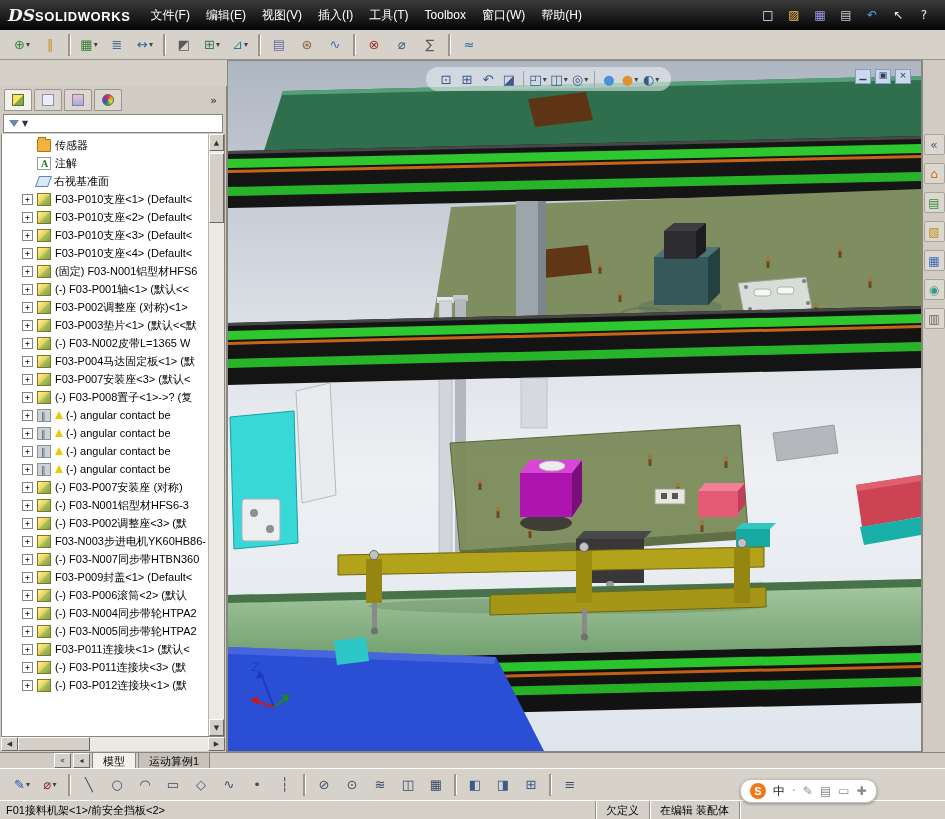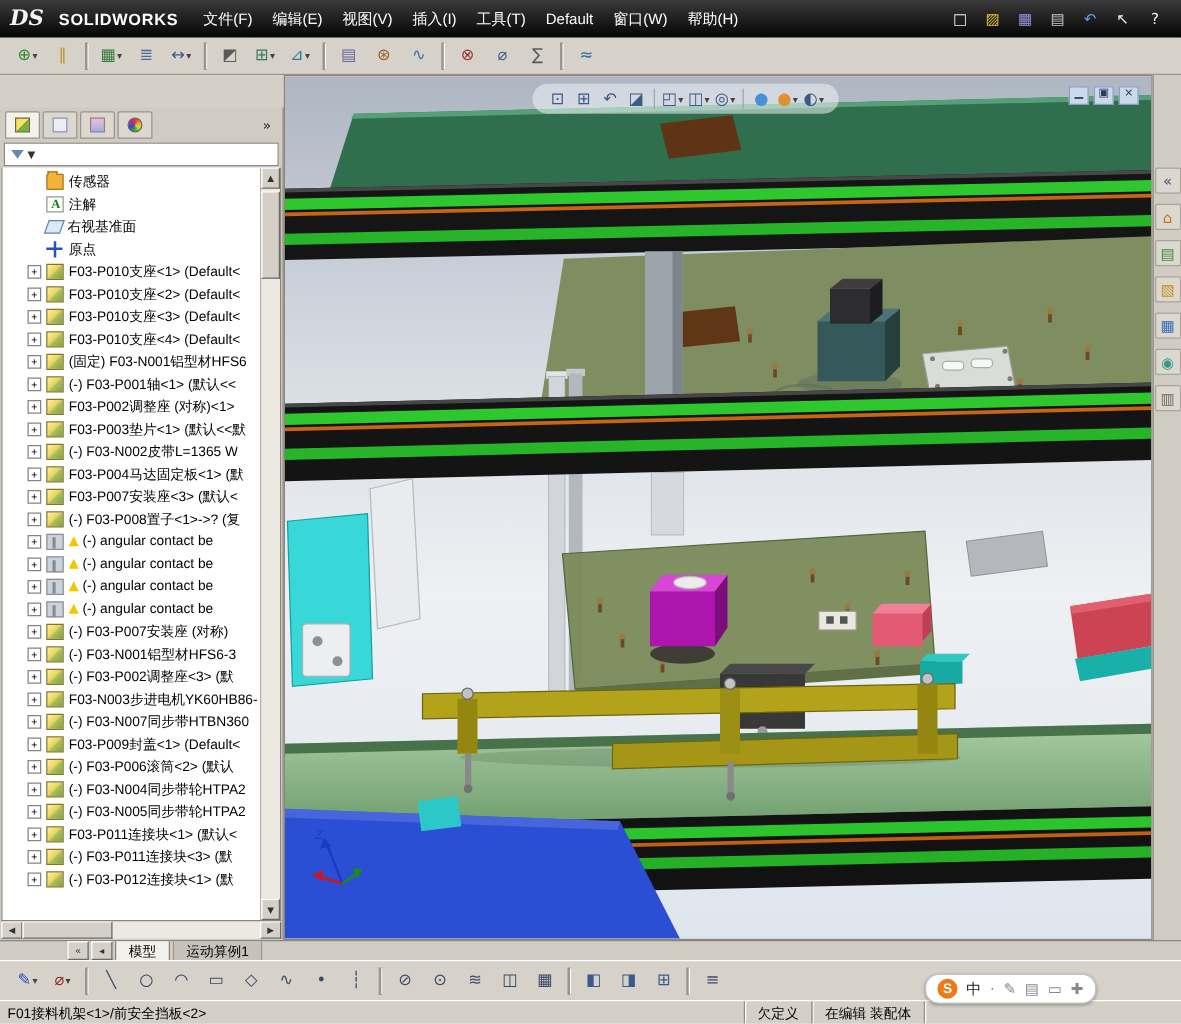--- a/index.html
+++ b/index.html
@@ -2,21 +2,21 @@
 <html><head>
 <meta charset="utf-8">
 <style>
   html,body{margin:0;padding:0;}
   body{width:945px;height:819px;overflow:hidden;font-family:"Liberation Sans","DejaVu Sans",sans-serif;}
   .app{position:relative;width:945px;height:819px;background:#d4d0c8;overflow:hidden;font-size:12px;color:#000;}
   .glyph{font-family:"DejaVu Sans",sans-serif;}
 
   
   .titlebar{position:absolute;left:0;top:0;width:945px;height:30px;background:linear-gradient(#3a3a3a,#050505);display:flex;align-items:center;color:#fff;z-index:10;}
-  .logo{display:flex;align-items:baseline;gap:12px;padding:0 12px 0 8px;}
+  .logo{display:flex;align-items:baseline;gap:0;padding:0 12px 0 8px;}
   .logo .ds{font:italic 800 17px "DejaVu Serif",serif;color:#f4f4f4;}
   .logo .sw{font:700 13px "Liberation Sans",sans-serif;letter-spacing:.6px;}
   .menus{display:flex;height:100%;align-items:center;}
   .menu-item{padding:0 8px;font-size:12px;cursor:default;white-space:nowrap;}
   .tb-btns{margin-left:auto;display:flex;align-items:center;gap:4px;padding-right:10px;}
   .tb-btn{width:20px;height:20px;display:flex;align-items:center;justify-content:center;font-size:12px;border:1px solid transparent;}
 
   
   .toolbar{position:absolute;left:0;top:30px;width:945px;height:30px;background:#d6d2ca;border-bottom:1px solid #9a968e;display:flex;align-items:center;padding-left:8px;box-sizing:border-box;z-index:9;}
   .tool-btn{height:24px;min-width:24px;display:flex;align-items:center;justify-content:center;gap:1px;font-size:13px;border:1px solid transparent;padding:0 1px;}
@@ -119,21 +119,21 @@
         <span class="menu-item">文件(F)</span>
 
         <span class="menu-item">编辑(E)</span>
 
         <span class="menu-item">视图(V)</span>
 
         <span class="menu-item">插入(I)</span>
 
         <span class="menu-item">工具(T)</span>
 
-        <span class="menu-item">Default</span>
+        <span class="menu-item">Toolbox</span>
 
         <span class="menu-item">窗口(W)</span>
 
         <span class="menu-item">帮助(H)</span>
       </div>
     <div class="tb-btns">
 
         <span class="tb-btn glyph" style="color: rgb(232, 236, 244);">□</span>
 
         <span class="tb-btn glyph" style="color: rgb(232, 192, 64);">▨</span>
@@ -568,26 +568,20 @@
 
 
 
           <div class="trow">
             <span class="expander keep-space glyph" style="visibility: hidden;">+</span>
             <span class="ticon plane"></span>
 
             <span class="tlabel">右视基准面</span>
           </div>
 
-          <div class="trow">
-            <span class="expander keep-space glyph" style="visibility: hidden;">+</span>
-            <span class="ticon origin"></span>
-
-            <span class="tlabel">原点</span>
-          </div>
 
           <div class="trow">
             <span class="expander keep-space glyph">+</span>
             <span class="ticon part"></span>
 
             <span class="tlabel">F03-P010支座&lt;1&gt; (Default&lt;</span>
           </div>
 
           <div class="trow">
             <span class="expander keep-space glyph">+</span>

